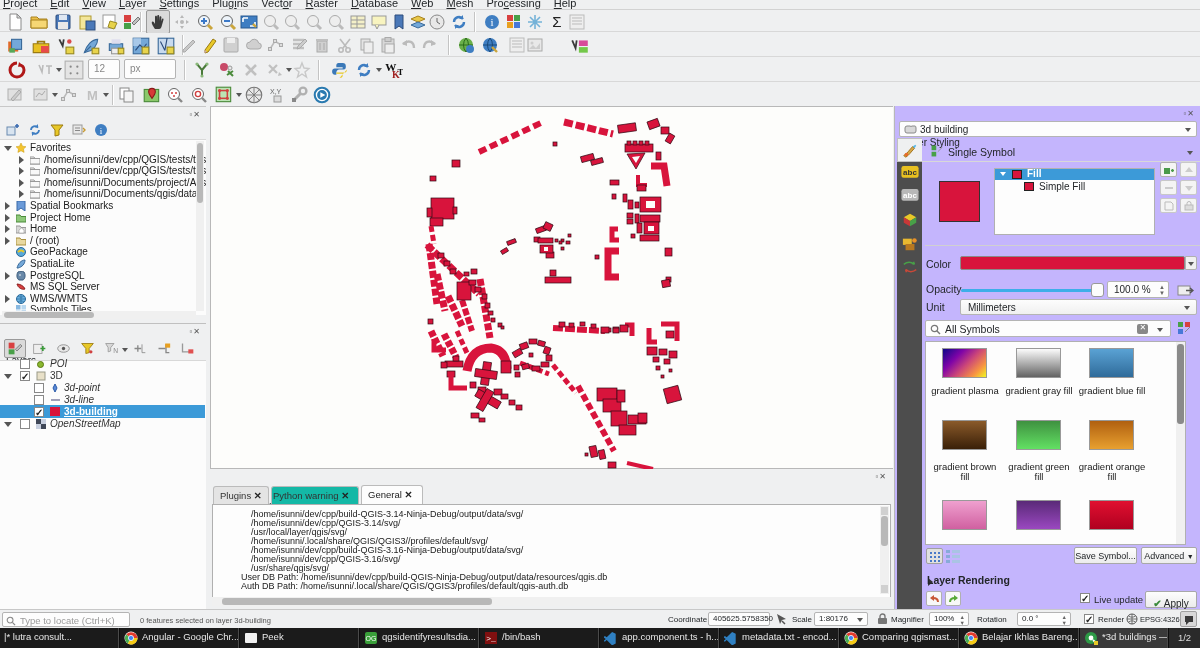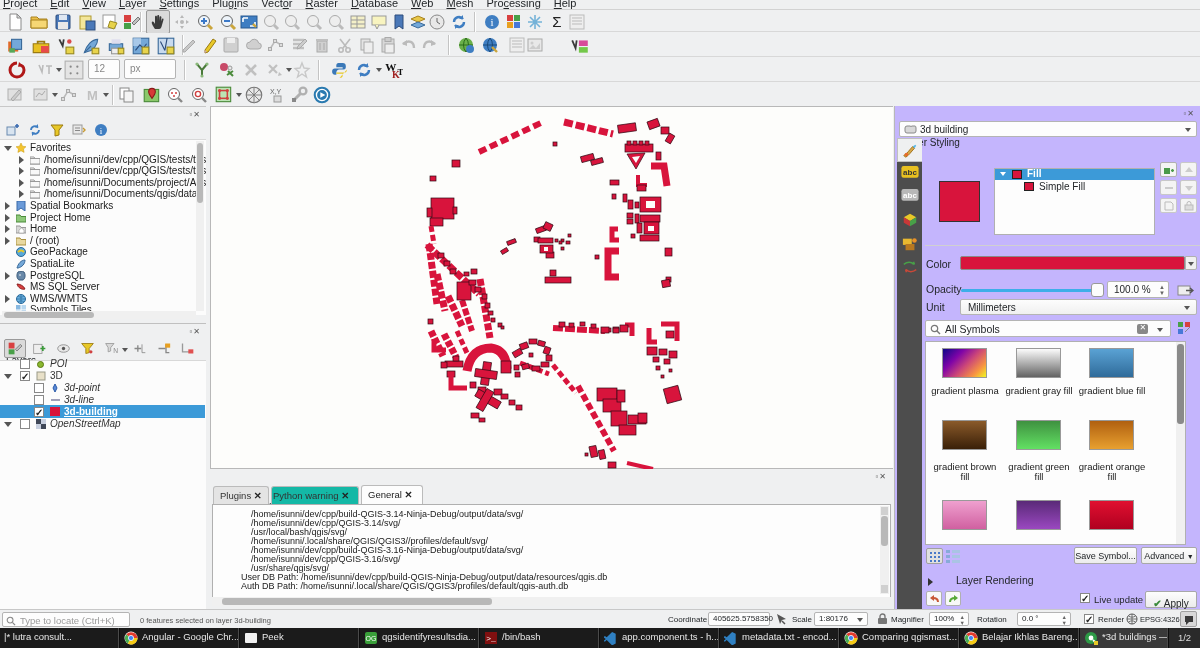--- a/index.html
+++ b/index.html
@@ -753,21 +753,21 @@
   <span class="ptitle" style="position:absolute;left:4px;top:3px">Log Messages</span>
   <span class="winbtns" style="right:6px;top:3px">▫✕</span>
 
   <div style="position:absolute;left:3px;top:17px;width:56px;height:18px;background:#e4e4e4;border:1px solid #bbb;border-bottom:none;border-radius:3px 3px 0 0;font-size:9.5px;color:#333;padding:3px 0 0 6px">Plugins <b style="color:#222">✕</b></div>
   <div style="position:absolute;left:61px;top:17px;width:88px;height:18px;background:#14b8a6;border:1px solid #bbb;border-bottom:none;border-radius:3px 3px 0 0;font-size:9.5px;color:#333;padding:3px 0 0 1px">Python warning <b style="color:#222">✕</b></div>
   <div style="position:absolute;left:151px;top:16px;width:62px;height:19px;background:#fdfdfd;border:1px solid #bbb;border-bottom:none;border-radius:3px 3px 0 0;font-size:9.5px;color:#222;padding:3px 0 0 6px;z-index:2">General <b>✕</b></div>
 
   <div style="position:absolute;left:2px;top:35px;width:679px;height:100px;background:#fdfdfd;border:1px solid #b0b0b0">
     <div style="position:absolute;left:38px;top:4px;font-size:9px;color:#202020;white-space:nowrap">/home/isunni/dev/cpp/build-QGIS-3.14-Ninja-Debug/output/data/svg/</div>
       <div style="position:absolute;left:38px;top:13px;font-size:9px;color:#202020;white-space:nowrap">/home/isunni/dev/cpp/QGIS-3.14/svg/</div>
-      <div style="position:absolute;left:38px;top:22px;font-size:9px;color:#202020;white-space:nowrap">/usr/local/bash/qgis/svg/</div>
+      <div style="position:absolute;left:38px;top:22px;font-size:9px;color:#202020;white-space:nowrap">/usr/local/layer/qgis/svg/</div>
       <div style="position:absolute;left:38px;top:31px;font-size:9px;color:#202020;white-space:nowrap">/home/isunni/.local/share/QGIS/QGIS3//profiles/default/svg/</div>
       <div style="position:absolute;left:38px;top:40px;font-size:9px;color:#202020;white-space:nowrap">/home/isunni/dev/cpp/build-QGIS-3.16-Ninja-Debug/output/data/svg/</div>
       <div style="position:absolute;left:38px;top:49px;font-size:9px;color:#202020;white-space:nowrap">/home/isunni/dev/cpp/QGIS-3.16/svg/</div>
       <div style="position:absolute;left:38px;top:58px;font-size:9px;color:#202020;white-space:nowrap">/usr/share/qgis/svg/</div>
       <div style="position:absolute;left:28px;top:67px;font-size:9px;color:#202020;white-space:nowrap">User DB Path: /home/isunni/dev/cpp/build-QGIS-Ninja-Debug/output/data/resources/qgis.db</div>
       <div style="position:absolute;left:28px;top:76px;font-size:9px;color:#202020;white-space:nowrap">Auth DB Path: /home/isunni/.local/share/QGIS/QGIS3/profiles/default/qgis-auth.db</div>
     <div style="position:absolute;right:1px;top:1px;width:9px;height:88px;background:#f0f0f0">
         <div style="position:absolute;left:1px;top:1px;width:7px;height:8px;background:#d0d0d0"></div>
         <div style="position:absolute;left:1px;top:10px;width:7px;height:30px;background:#b8b8b8;border-radius:3px"></div>
         <div style="position:absolute;left:1px;bottom:1px;width:7px;height:8px;background:#d0d0d0"></div>
@@ -783,20 +783,29 @@
   <span class="winbtns" style="right:5px;top:3px">▫✕</span>
 
   <div style="position:absolute;left:4px;top:15px;width:298px;height:16px;background:#fdfdfd;border:1px solid #b4b4b4;border-radius:2px">
     <svg style="position:absolute;left:4px;top:2px" width="13" height="11" viewBox="0 0 13 11">
         <path d="M1 4 Q1 2 3 2 L6 2 Q7 3 8 2 L11 2 Q12 2 12 4 L12 7 Q12 9 10 9 L3 9 Q1 9 1 7 Z" fill="#d8d8d8" stroke="#8a8a8a"></path>
       </svg>
     <span style="position:absolute;left:20px;top:1.5px;font-size:10px;color:#232629">3d building</span>
     <span class="ddarrow" style="right:5px;top:6px"></span>
   </div>
 
+  <div style="position:absolute;left:27px;top:36px;width:279px;height:20px;border-bottom:1px solid #d8d8d8">
+    <svg style="position:absolute;left:8px;top:2px" width="14" height="14" viewBox="0 0 18 18">
+        <rect x="2" y="2" width="6" height="6" fill="#48a048"></rect>
+        <rect x="2" y="10" width="6" height="6" fill="#48a048"></rect>
+        <path d="M10 10l6-6" stroke="#888"></path>
+      </svg>
+    <span style="position:absolute;left:26px;top:4px;font-size:10.5px;color:#232629">Single Symbol</span>
+    <span class="ddarrow" style="right:8px;top:9px"></span>
+  </div>
 
   <div style="position:absolute;left:2px;top:32px;width:25px;height:24px;background:#eff0f1;border:1px solid #c0c0c0;border-right:none">
     <svg style="position:absolute;left:4px;top:4px" width="16" height="16" viewBox="0 0 18 18">
         <path d="M2 14C6 12 8 8 12 4l2 2c-4 4-6 8-10 10z" fill="#d8a848" stroke="#9a6a10"></path>
         <path d="M12 4l3-2 1 1-2 3z" fill="#58b8e8"></path>
         <circle cx="5" cy="13" r="2" fill="#e86a2a"></circle>
       </svg>
   </div>
   <div style="position:absolute;left:2px;top:56px;width:25px;height:447px;background:#4d4d4d"></div>
   <svg style="position:absolute;left:5px;top:59px" width="20" height="15" viewBox="0 0 16 14">
@@ -949,21 +958,21 @@
         <g fill="#aac4e4">
           <rect x="6" width="8" height="3"></rect>
           <rect x="6" y="5" width="8" height="3"></rect>
           <rect x="6" y="10" width="8" height="3"></rect>
         </g>
       </svg></div>
   <div style="position:absolute;left:179px;top:441px;width:63px;height:17px;background:linear-gradient(#fdfdfd,#ececec);border:1px solid #a8a8a8;border-radius:2px;font-size:9px;color:#232629;text-align:center;padding-top:3px;white-space:nowrap">Save Symbol...</div>
   <div style="position:absolute;left:246px;top:441px;width:56px;height:17px;background:linear-gradient(#fdfdfd,#ececec);border:1px solid #a8a8a8;border-radius:2px;font-size:9px;color:#232629;text-align:center;padding-top:3px;white-space:nowrap">Advanced <span style="font-size:7px">▼</span></div>
 
   <span style="position:absolute;left:33px;top:472px;width:0;height:0;border-top:4px solid transparent;border-bottom:4px solid transparent;border-left:5px solid #333"></span>
-  <span style="position:absolute;left:61px;top:468px;font-size:10.5px;font-weight:normal;color:#232629">Layer Rendering</span>
+  <span style="position:absolute;left:32px;top:468px;font-size:10.5px;font-weight:bold;color:#232629">Layer Rendering</span>
 
   <div style="position:absolute;left:31px;top:485px;width:16px;height:15px;background:#f8f8f8;border:1px solid #b0b0b0;border-radius:2px">
       <svg style="position:absolute;left:2px;top:2px" width="11" height="11" viewBox="0 0 11 11">
         <path d="M9 8C9 5 7 4 4 4" fill="none" stroke="#c85838" stroke-width="2"></path>
         <path d="M5 1L1 4l4 3z" fill="#c85838"></path>
       </svg>
     </div>
   <div style="position:absolute;left:50px;top:485px;width:16px;height:15px;background:#f8f8f8;border:1px solid #b0b0b0;border-radius:2px">
       <svg style="position:absolute;left:2px;top:2px" width="11" height="11" viewBox="0 0 11 11">
         <path d="M2 8c0-3 2-4 5-4" fill="none" stroke="#58a838" stroke-width="2"></path>

